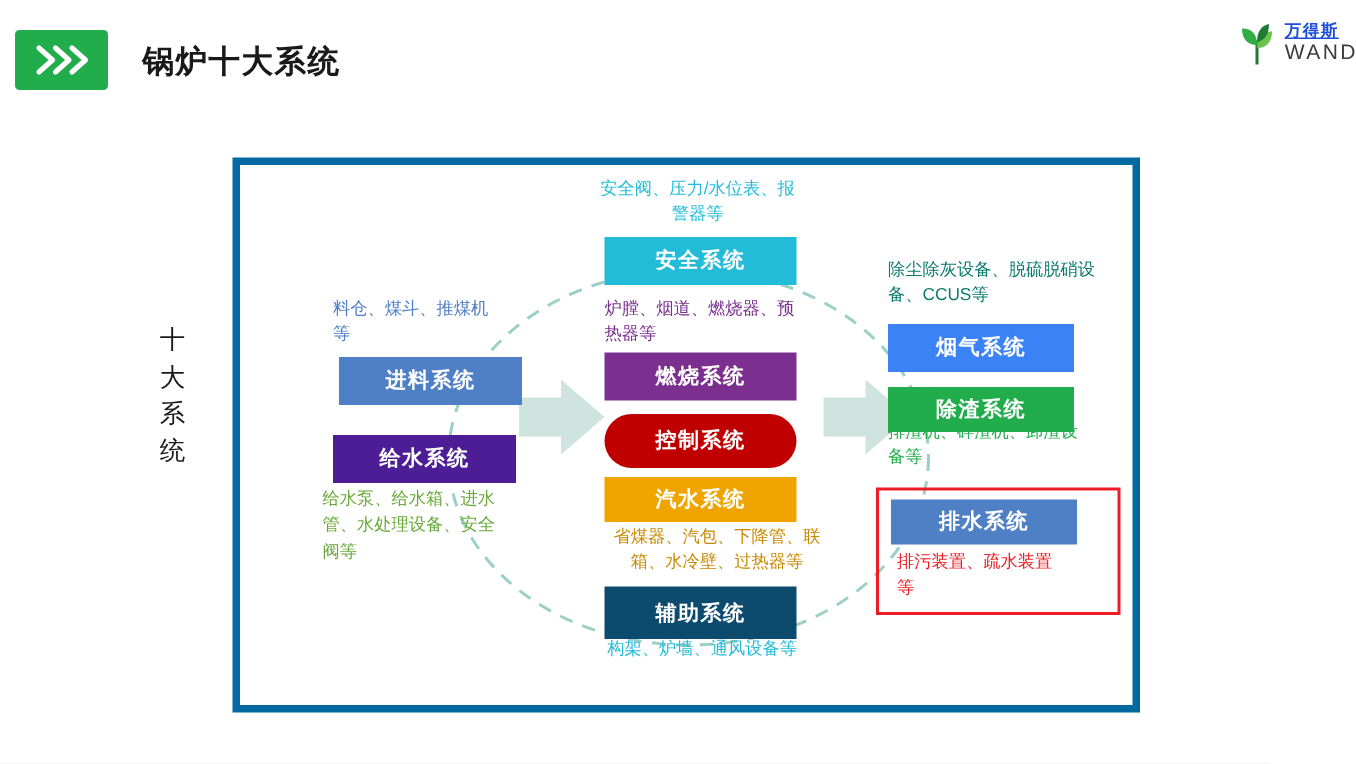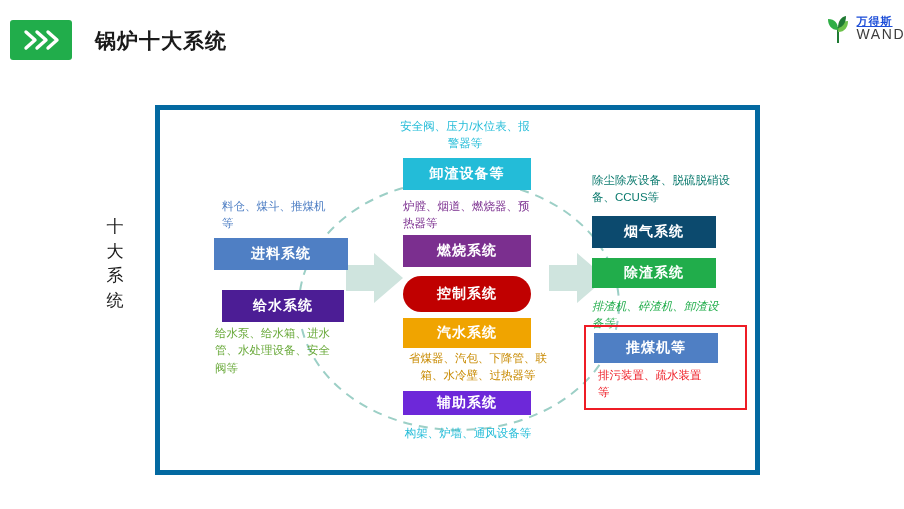--- a/index.html
+++ b/index.html
@@ -170,40 +170,40 @@
     <div class="cap" style="left:243px; top:88px; width:130px; color:#7b2f8f;">炉膛、烟道、燃烧器、预热器等</div>
 
     <div class="cap" style="left:55px; top:215px; width:125px; color:#69a93a;">给水泵、给水箱、进水管、水处理设备、安全阀等</div>
 
     <div class="cap" style="left:243px; top:240px; width:150px; color:#c88a00;text-align:center;">省煤器、汽包、下降管、联箱、水冷壁、过热器等</div>
 
     <div class="cap" style="left:243px; top:315px; width:130px; text-align:center; color:#23bcd8;">构架、炉墙、通风设备等</div>
 
     <div class="cap" style="left:432px; top:62px; width:140px; color:#0b7a6e;">除尘除灰设备、脱硫脱硝设备、CCUS等</div>
 
-    <div class="cap" style="left:432px; top:188px; width:135px; color:#21ad4b;font-style:italic;">排渣机、碎渣机、卸渣设备等</div>
+    <div class="cap" style="left:432px; top:170px; width:135px; color:#21ad4b;">排渣机、碎渣机、卸渣设备等</div>
 
     <div class="cap" style="left:438px; top:257px; width:105px; color:#ee1c25;">排污装置、疏水装置等</div>
 
     <div class="red-frame" style="left:424px; top:215px; width:163px; height:85px;"></div>
 
-    <div class="box" style="left:243px; top:48px; width:128px; height:32px; background:#23bcd8;">卸渣设备等</div>
-
-    <div class="box" style="left:54px; top:128px; width:134px; height:32px; background:#4f7fc4;">进料系统</div>
+    <div class="box" style="left:243px; top:48px; width:128px; height:32px; background:#23bcd8;">安全系统</div>
+
+    <div class="box" style="left:66px; top:128px; width:122px; height:32px; background:#4f7fc4;">进料系统</div>
 
     <div class="box" style="left:243px; top:125px; width:128px; height:32px; background:#7b2f8f;">燃烧系统</div>
 
     <div class="box" style="left:62px; top:180px; width:122px; height:32px; background:#4c1d95;">给水系统</div>
 
     <div class="box" style="left:243px; top:166px; width:128px; height:36px; background:#c00000; border-radius:18px;">控制系统</div>
 
     <div class="box" style="left:243px; top:208px; width:128px; height:30px; background:#f0a400;">汽水系统</div>
 
-    <div class="box" style="left:243px; top:281px; width:128px; height:24px; background:#6d28d9;">辅助系统</div>
-
-    <div class="box" style="left:432px; top:106px; width:124px; height:32px; background:#0c4a6e;">烟气系统</div>
+    <div class="box" style="left:243px; top:281px; width:128px; height:35px; background:#0c4a6e;">辅助系统</div>
+
+    <div class="box" style="left:432px; top:106px; width:124px; height:32px; background:#3b82f6;">烟气系统</div>
 
     <div class="box" style="left:432px; top:148px; width:124px; height:30px; background:#21ad4b;">除渣系统</div>
 
-    <div class="box" style="left:434px; top:223px; width:124px; height:30px; background:#4f7fc4;">推煤机等</div>
+    <div class="box" style="left:434px; top:223px; width:124px; height:30px; background:#4f7fc4;">排水系统</div>
 
   </div>
 </div>
 
 </body></html>

